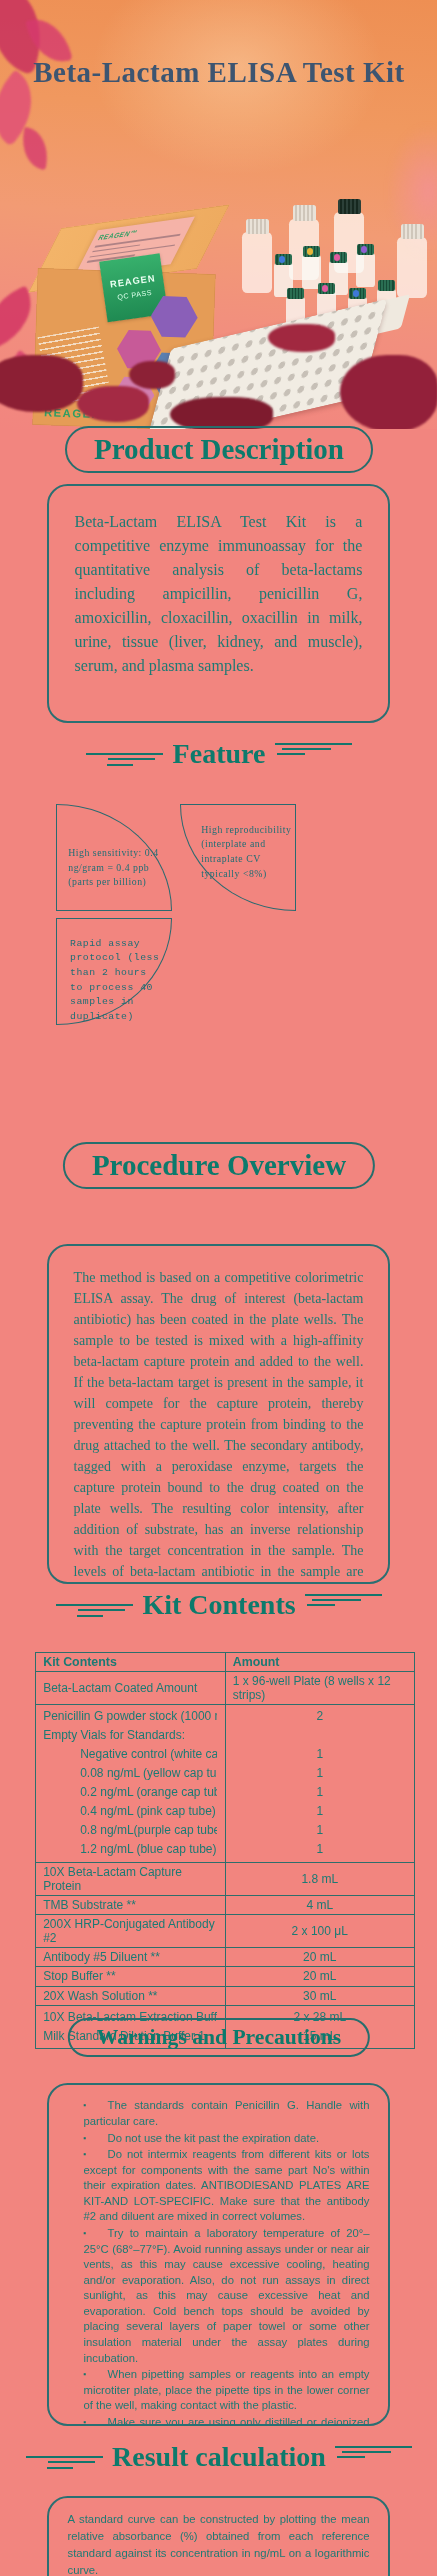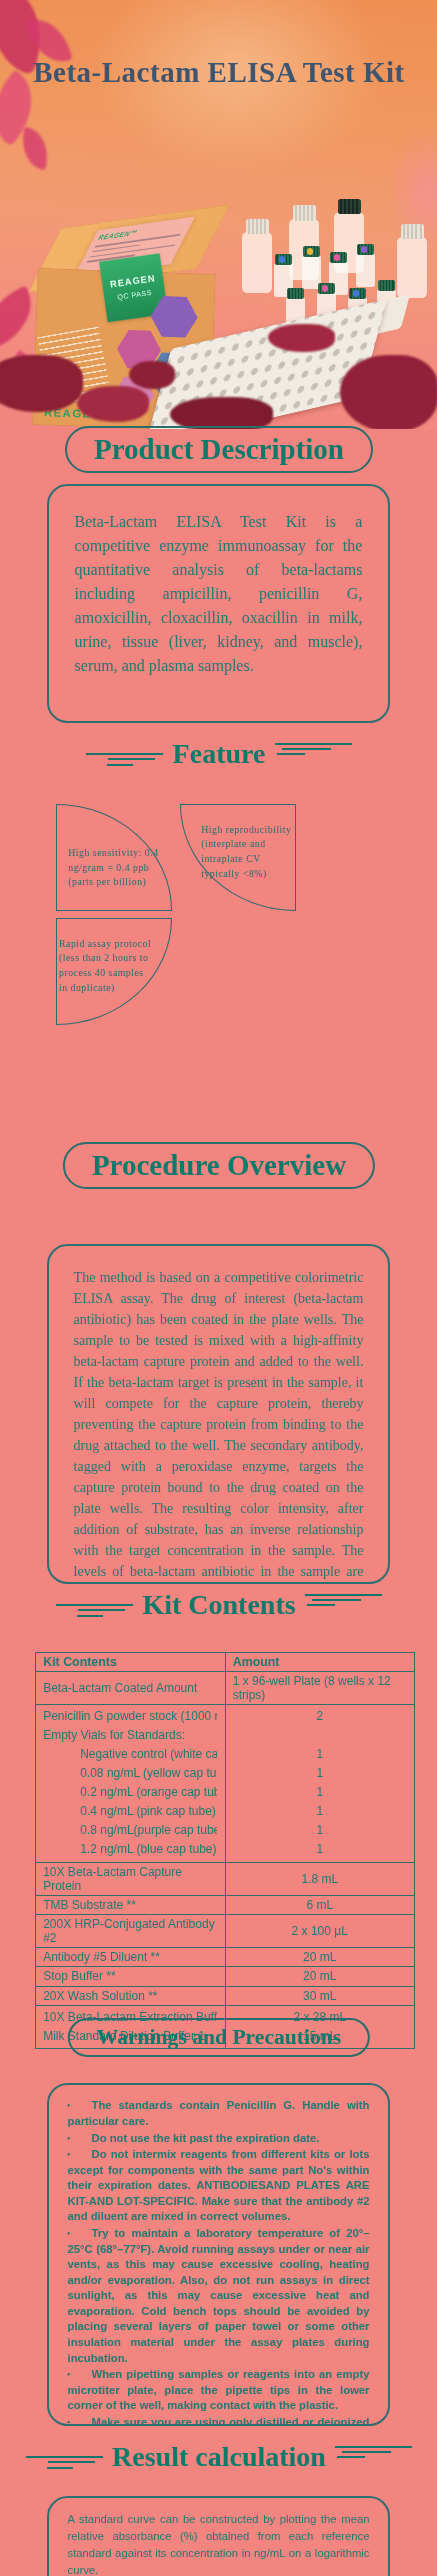--- a/index.html
+++ b/index.html
@@ -98,34 +98,34 @@
         grid-template-columns:1fr 1fr;grid-template-rows:1fr 1fr;gap:7.2px;}
   .quad{position:relative;border:1.5px solid #2a6a70;box-sizing:border-box;}
   .q1{border-top-left-radius:100% 100%;}
   .q2{border-top-right-radius:100% 100%;}
   .q3{border-bottom-left-radius:100% 100%;}
   .q4{border-bottom-right-radius:100% 100%;}
   .quad .qt{position:absolute;font-size:9.8px;line-height:1.5;letter-spacing:0.5px;color:#1f6e75;}
   .q1 .qt{left:32px;top:35px;width:77px;}
   .q2 .qt{left:11.3px;top:41px;width:95px;}
   .q3 .qt{left:20.6px;top:17.5px;width:93px;}
-  .q4 .qt{left:2px;top:17.5px;width:93px;}
+  .q4 .qt{left:13px;top:17.5px;width:93px;font-family:Liberation Mono, monospace;}
   
   .kit-table{position:absolute;left:35px;top:1652px;width:380px;height:349px;border-collapse:collapse;
         table-layout:fixed;font-family:"Liberation Sans","DejaVu Sans",sans-serif;color:#1c7a74;font-size:12px;}
   .kit-table th,.kit-table td{border:1px solid #2e6e6c;padding:2.1px 7.2px;vertical-align:middle;}
   .kit-table{border:1.5px solid #2e6e6c;}
   .kit-table th{text-align:left;font-weight:bold;font-size:12.4px;}
   .kit-table td:first-child{width:49%;}
   .amtc{text-align:center;}
   .grp div{height:19px;line-height:19px;overflow:hidden;white-space:nowrap;}
   .ind{padding-left:37px;}
   
   .warn-box{font-family:"Liberation Sans","DejaVu Sans",sans-serif;font-size:11.3px;line-height:1.38;color:#1e7a74;}
-  .warn-box p{margin:0 0 1px 0;text-align:justify;font-weight:bold;}
+  .warn-box p{margin:0 0 1px 16px;text-align:justify;}
   .bullet{display:inline-block;width:24px;color:#14756c;font-size:8.2px;vertical-align:1px;}
   
   .res-box{font-family:"Liberation Sans","DejaVu Sans",sans-serif;font-size:11.3px;line-height:1.5;color:#1e7a74;}
   .res-box p{margin:0 0 4.1px 0;text-align:justify;}
 </style>
 </head>
 <body>
 
 <div class="page" style="background: rgb(242, 133, 127);">
 
@@ -304,21 +304,21 @@
         <div>1</div>
         <div>1</div>
       </td>
     </tr>
     <tr>
       <td>10X Beta-Lactam Capture Protein</td>
       <td class="amtc">1.8 mL</td>
     </tr>
     <tr>
       <td>TMB Substrate **</td>
-      <td class="amtc">6 mL</td>
+      <td class="amtc">4 mL</td>
     </tr>
     <tr>
       <td>200X HRP-Conjugated Antibody #2</td>
       <td class="amtc">2 x 100 μL</td>
     </tr>
     <tr>
       <td>Antibody #5 Diluent **</td>
       <td class="amtc">20 mL</td>
     </tr>
     <tr>

